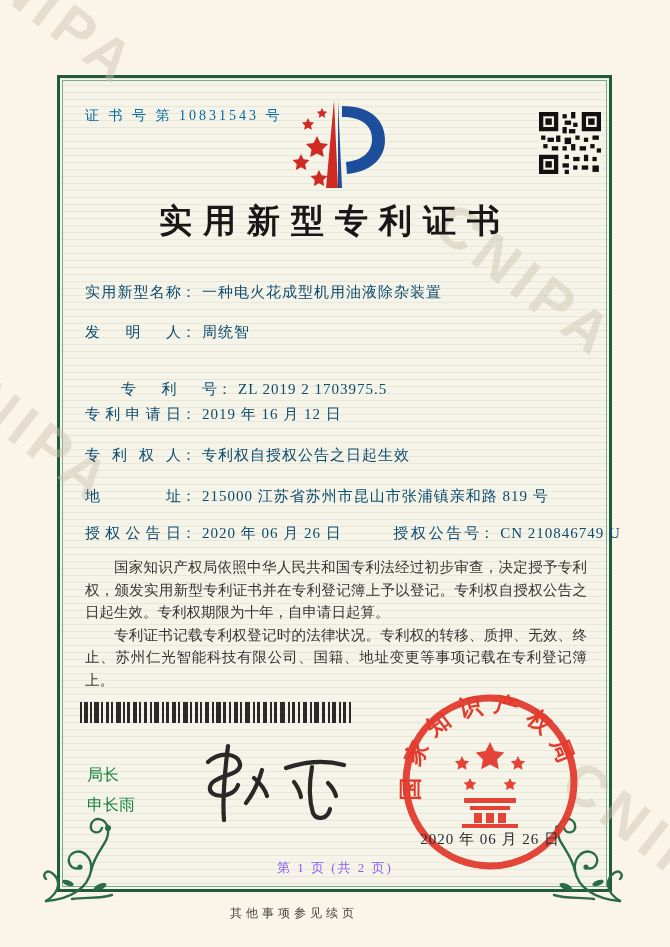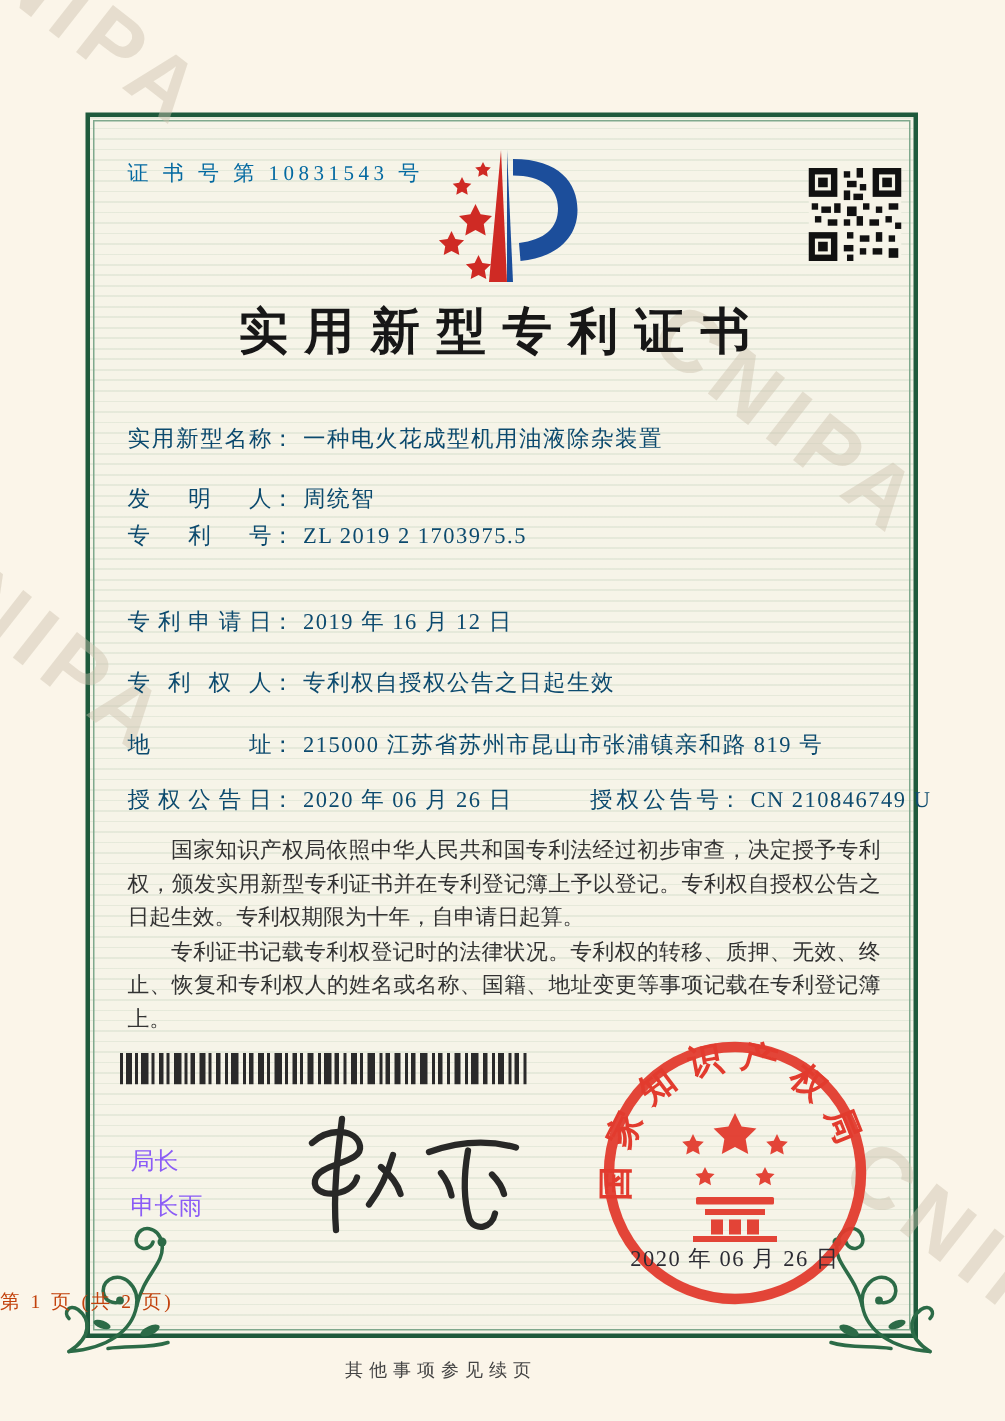--- a/index.html
+++ b/index.html
@@ -50,25 +50,25 @@
     position:absolute;left:85px;top:556px;width:502px;
     font-size:14.5px;line-height:22.5px;color:#333;text-align:justify;
   }
   .paras p{margin:0;text-indent:2em;}
   .barcode{position:absolute;left:80px;top:702px;}
   .seal{position:absolute;left:398px;top:690px;width:184px;height:184px;}
   .seal-date{
     position:absolute;left:402px;top:830px;width:176px;text-align:center;
     font-size:15px;color:#2b2b33;letter-spacing:1px;z-index:4;
   }
-  .signer{position:absolute;left:87px;top:760px;font-size:16px;color:#8b5cf6;line-height:30px;}
+  .signer{position:absolute;left:87px;top:760px;font-size:16px;color:#15803d;line-height:30px;}
   .signature{position:absolute;left:192px;top:740px;z-index:4;}
   .page-ind{
-    position:absolute;left:0;top:859px;width:670px;text-align:left;
-    font-size:13px;color:#c2410c;letter-spacing:2px;
+    position:absolute;left:0;top:859px;width:670px;text-align:center;
+    font-size:13px;color:#8b5cf6;letter-spacing:2px;
   }
   .foot-note{
     position:absolute;left:0;top:905px;width:588px;text-align:center;
     font-size:12px;color:#444;letter-spacing:4px;
   }
   .orn{position:absolute;z-index:3;pointer-events:none;}
   .orn-bl{left:42px;bottom:42px;}
   .orn-br{right:46px;bottom:42px;transform:scaleX(-1);}
 </style>
 </head>
@@ -180,41 +180,41 @@
     </svg>
 
     <div class="title">实用新型专利证书</div>
 
     <div class="frow" style="top:283px;">
       <span class="lab">实用新型名称</span><span class="col">：</span><span class="val">一种电火花成型机用油液除杂装置</span>
     </div>
     <div class="frow" style="top:323px;">
       <span class="lab">发明人</span><span class="col">：</span><span class="val">周统智</span>
     </div>
-    <div class="frow" style="top:348px;">
+    <div class="frow" style="top:380px;margin-left:36px;">
       <span class="lab">专利号</span><span class="col">：</span><span class="val">ZL 2019 2 1703975.5</span>
     </div>
     <div class="frow" style="top:405px;">
       <span class="lab">专利申请日</span><span class="col">：</span><span class="val">2019 年 16 月 12 日</span>
     </div>
     <div class="frow" style="top:446px;">
       <span class="lab">专利权人</span><span class="col">：</span><span class="val">专利权自授权公告之日起生效</span>
     </div>
     <div class="frow" style="top:487px;">
       <span class="lab">地址</span><span class="col">：</span><span class="val">215000 江苏省苏州市昆山市张浦镇亲和路 819 号</span>
     </div>
     <div class="frow" style="top:524px;">
       <span class="lab">授权公告日</span><span class="col">：</span><span class="val">2020 年 06 月 26 日</span>
       <span style="display:inline-block;width:44px;"></span>
       <span class="lab" style="width:86px;font-family:Liberation Serif, serif;">授权公告号</span><span class="col">：</span><span class="val">CN 210846749 U</span>
     </div>
 
     <div class="paras">
       <p>国家知识产权局依照中华人民共和国专利法经过初步审查，决定授予专利权，颁发实用新型专利证书并在专利登记簿上予以登记。专利权自授权公告之日起生效。专利权期限为十年，自申请日起算。</p>
-      <p>专利证书记载专利权登记时的法律状况。专利权的转移、质押、无效、终止、恢复和专利权人的姓名或名称、国籍、地址变更等事项记载在专利登记簿上。</p>
+      <p>专利证书记载专利权登记时的法律状况。专利权的转移、质押、无效、终止、苏州仁光智能科技有限公司、国籍、地址变更等事项记载在专利登记簿上。</p>
     </div>
 
     <svg class="barcode" width="274" height="21" viewBox="0 0 274 21">
       <g fill="#2a2a2a">
         <rect x="0" width="2" height="21"></rect>
           <rect x="4" width="4" height="21"></rect>
           <rect x="10" width="2" height="21"></rect>
           <rect x="14" width="5" height="21"></rect>
         <rect x="21" width="2" height="21"></rect>
           <rect x="26" width="3" height="21"></rect>

